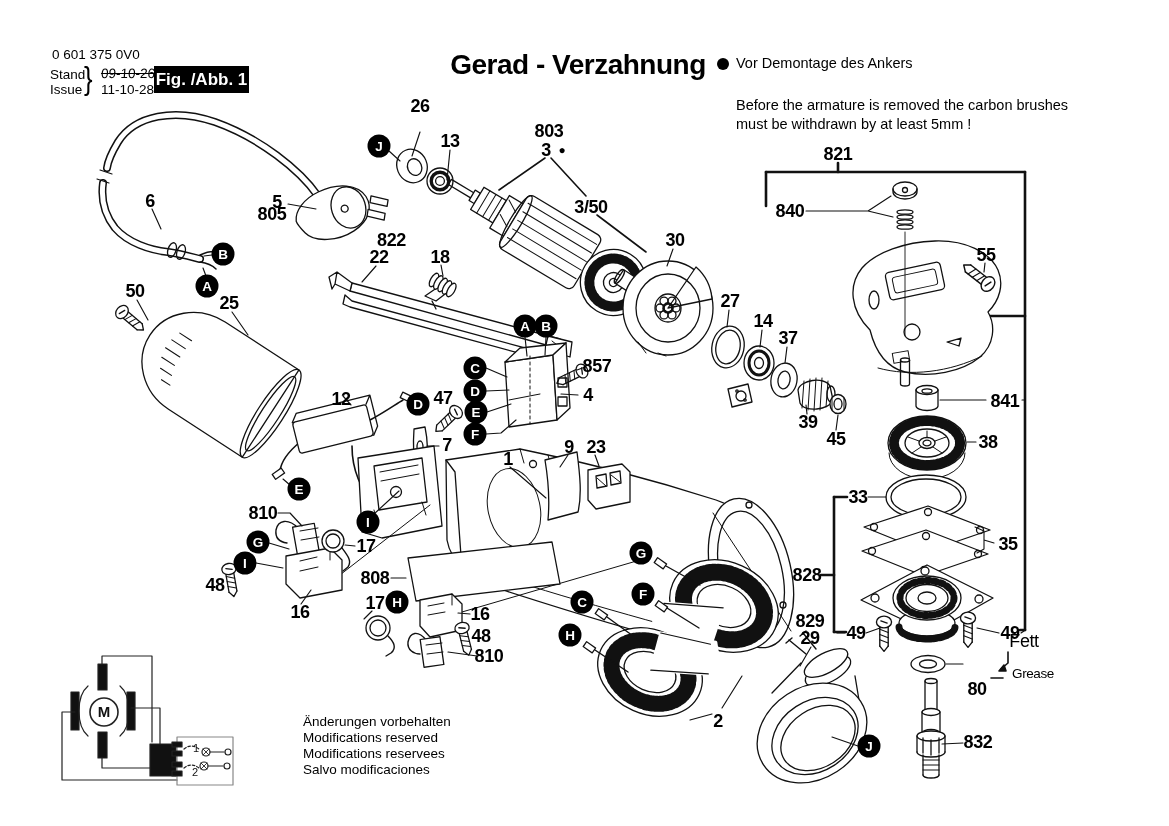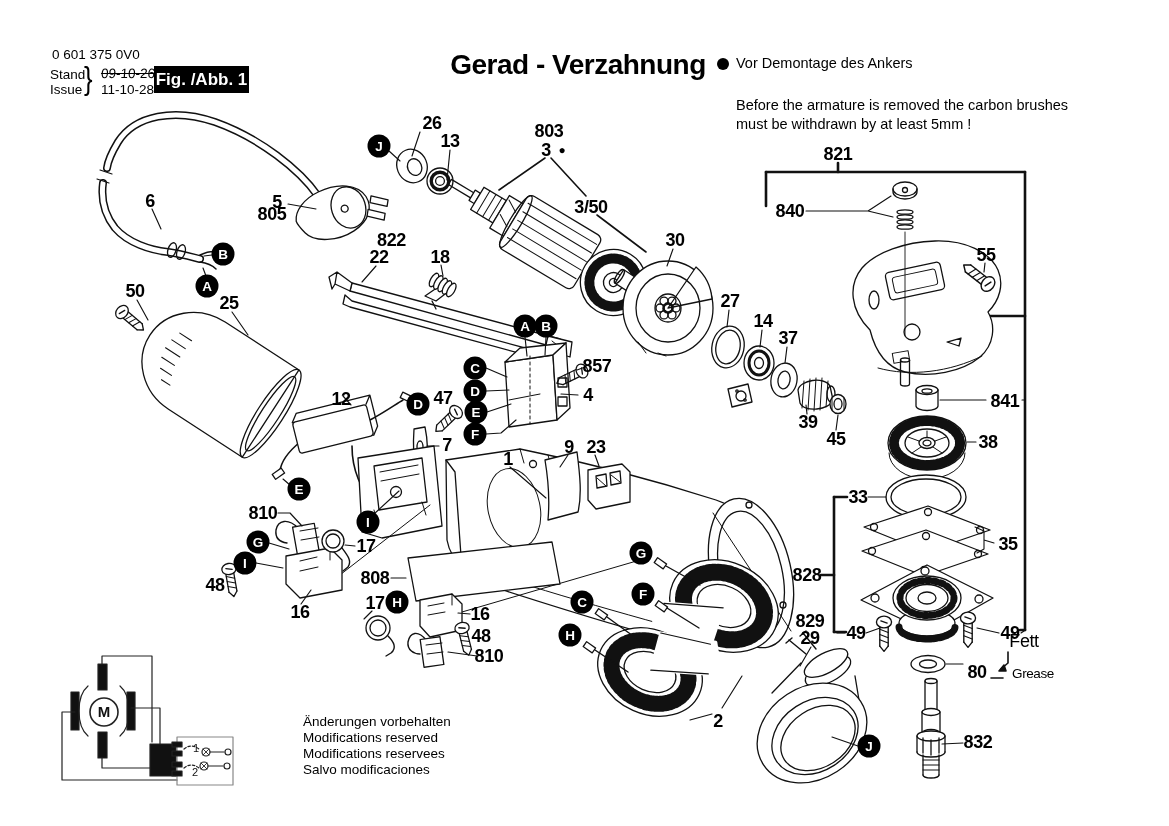--- a/index.html
+++ b/index.html
@@ -498,21 +498,21 @@
 </div>
 
 <div class="abs footer">
   <div>Änderungen vorbehalten</div>
   <div>Modifications reserved</div>
   <div>Modifications reservees</div>
   <div>Salvo modificaciones</div>
 </div>
 
 <div>
-      <div class="part-label" style="left: 420px; top: 123px; margin-left: 12px;">26</div>
+      <div class="part-label" style="left: 420px; top: 106px;">26</div>
       <div class="part-label" style="left: 450px; top: 141px;">13</div>
       <div class="part-label" style="left: 549px; top: 131px;">803</div>
       <div class="part-label" style="left: 546px; top: 150px;">3</div>
       <div class="part-label" style="left: 562px; top: 150px; font-size: 12px;">●</div>
       <div class="part-label" style="left: 591px; top: 207px;">3/50</div>
       <div class="part-label" style="left: 272px; top: 187px; margin-top: 27px;">805</div>
       <div class="part-label" style="left: 277px; top: 202px;">5</div>
       <div class="part-label" style="left: 150px; top: 201px;">6</div>
       <div class="part-label" style="left: 379px; top: 240px; padding-left: 25px;">822</div>
       <div class="part-label" style="left: 379px; top: 257px;">22</div>
@@ -526,21 +526,21 @@
       <div class="part-label" style="left: 986px; top: 255px;">55</div>
       <div class="part-label" style="left: 1005px; top: 401px;">841</div>
       <div class="part-label" style="left: 988px; top: 442px;">38</div>
       <div class="part-label" style="left: 858px; top: 497px;">33</div>
       <div class="part-label" style="left: 1008px; top: 544px;">35</div>
       <div class="part-label" style="left: 807px; top: 575px;">828</div>
       <div class="part-label" style="left: 810px; top: 621px;">829</div>
       <div class="part-label" style="left: 810px; top: 638px;">29</div>
       <div class="part-label" style="left: 856px; top: 633px;">49</div>
       <div class="part-label" style="left: 1010px; top: 633px;">49</div>
-      <div class="part-label" style="left: 977px; top: 672px;">80</div>
+      <div class="part-label" style="left: 977px; top: 689px;">80</div>
       <div class="part-label" style="left: 1024px; top: 641px; font-size: 18px; font-weight: 400;">Fett</div>
       <div class="part-label" style="left: 1033px; top: 674px; font-size: 13.5px; font-weight: 400;">Grease</div>
       <div class="part-label" style="left: 978px; top: 742px;">832</div>
       <div class="part-label" style="left: 135px; top: 291px;">50</div>
       <div class="part-label" style="left: 229px; top: 303px;">25</div>
       <div class="part-label" style="left: 341px; top: 399px;">12</div>
       <div class="part-label" style="left: 443px; top: 398px;">47</div>
       <div class="part-label" style="left: 447px; top: 445px;">7</div>
       <div class="part-label" style="left: 597px; top: 366px;">857</div>
       <div class="part-label" style="left: 588px; top: 395px;">4</div>

